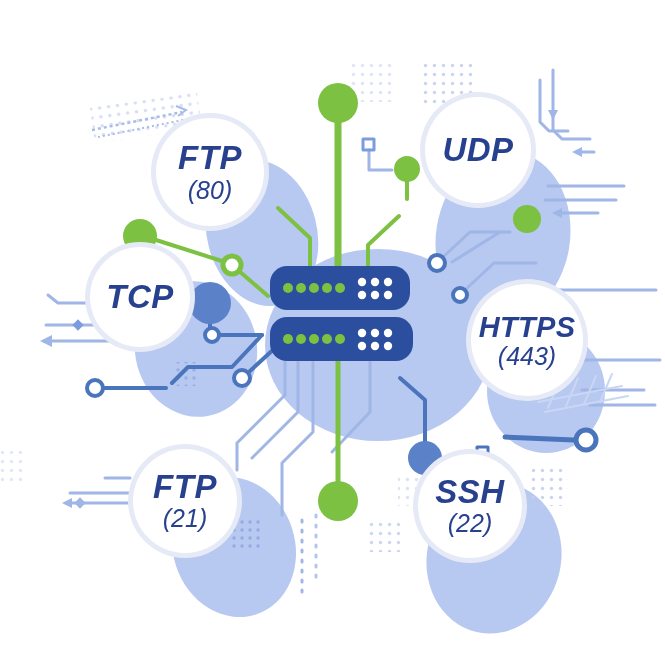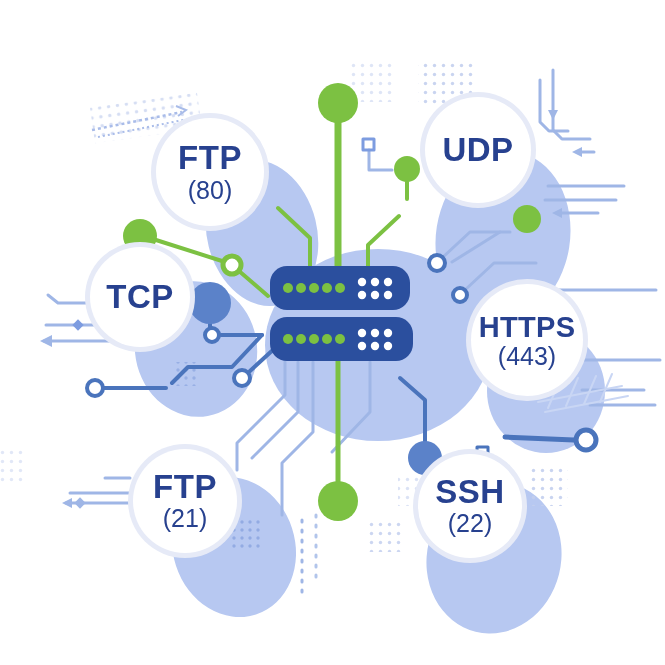--- a/index.html
+++ b/index.html
@@ -1,16 +1,16 @@
 <!DOCTYPE html>
 <html><head>
 <meta charset="utf-8">
 <style>
   html,body{margin:0;padding:0;background:#ffffff;}
-  .canvas{position:relative;width:665px;height:665px;background:#ffffff;overflow:hidden;}
+  .canvas{position:relative;width:665px;height:665px;background:#ffffff;overflow:hidden;font-style:italic;}
   svg{display:block;}
   svg text{font-family:"Liberation Sans", sans-serif;fill:#27418f;text-anchor:middle;}
   .lbl{font-size:33px;font-weight:700;letter-spacing:.5px;}
   .lbl-sm{font-size:29px;font-weight:700;letter-spacing:.3px;}
   .prt{font-size:25px;font-weight:400;}
 </style>
 </head>
 <body>
 
 <div class="canvas">

